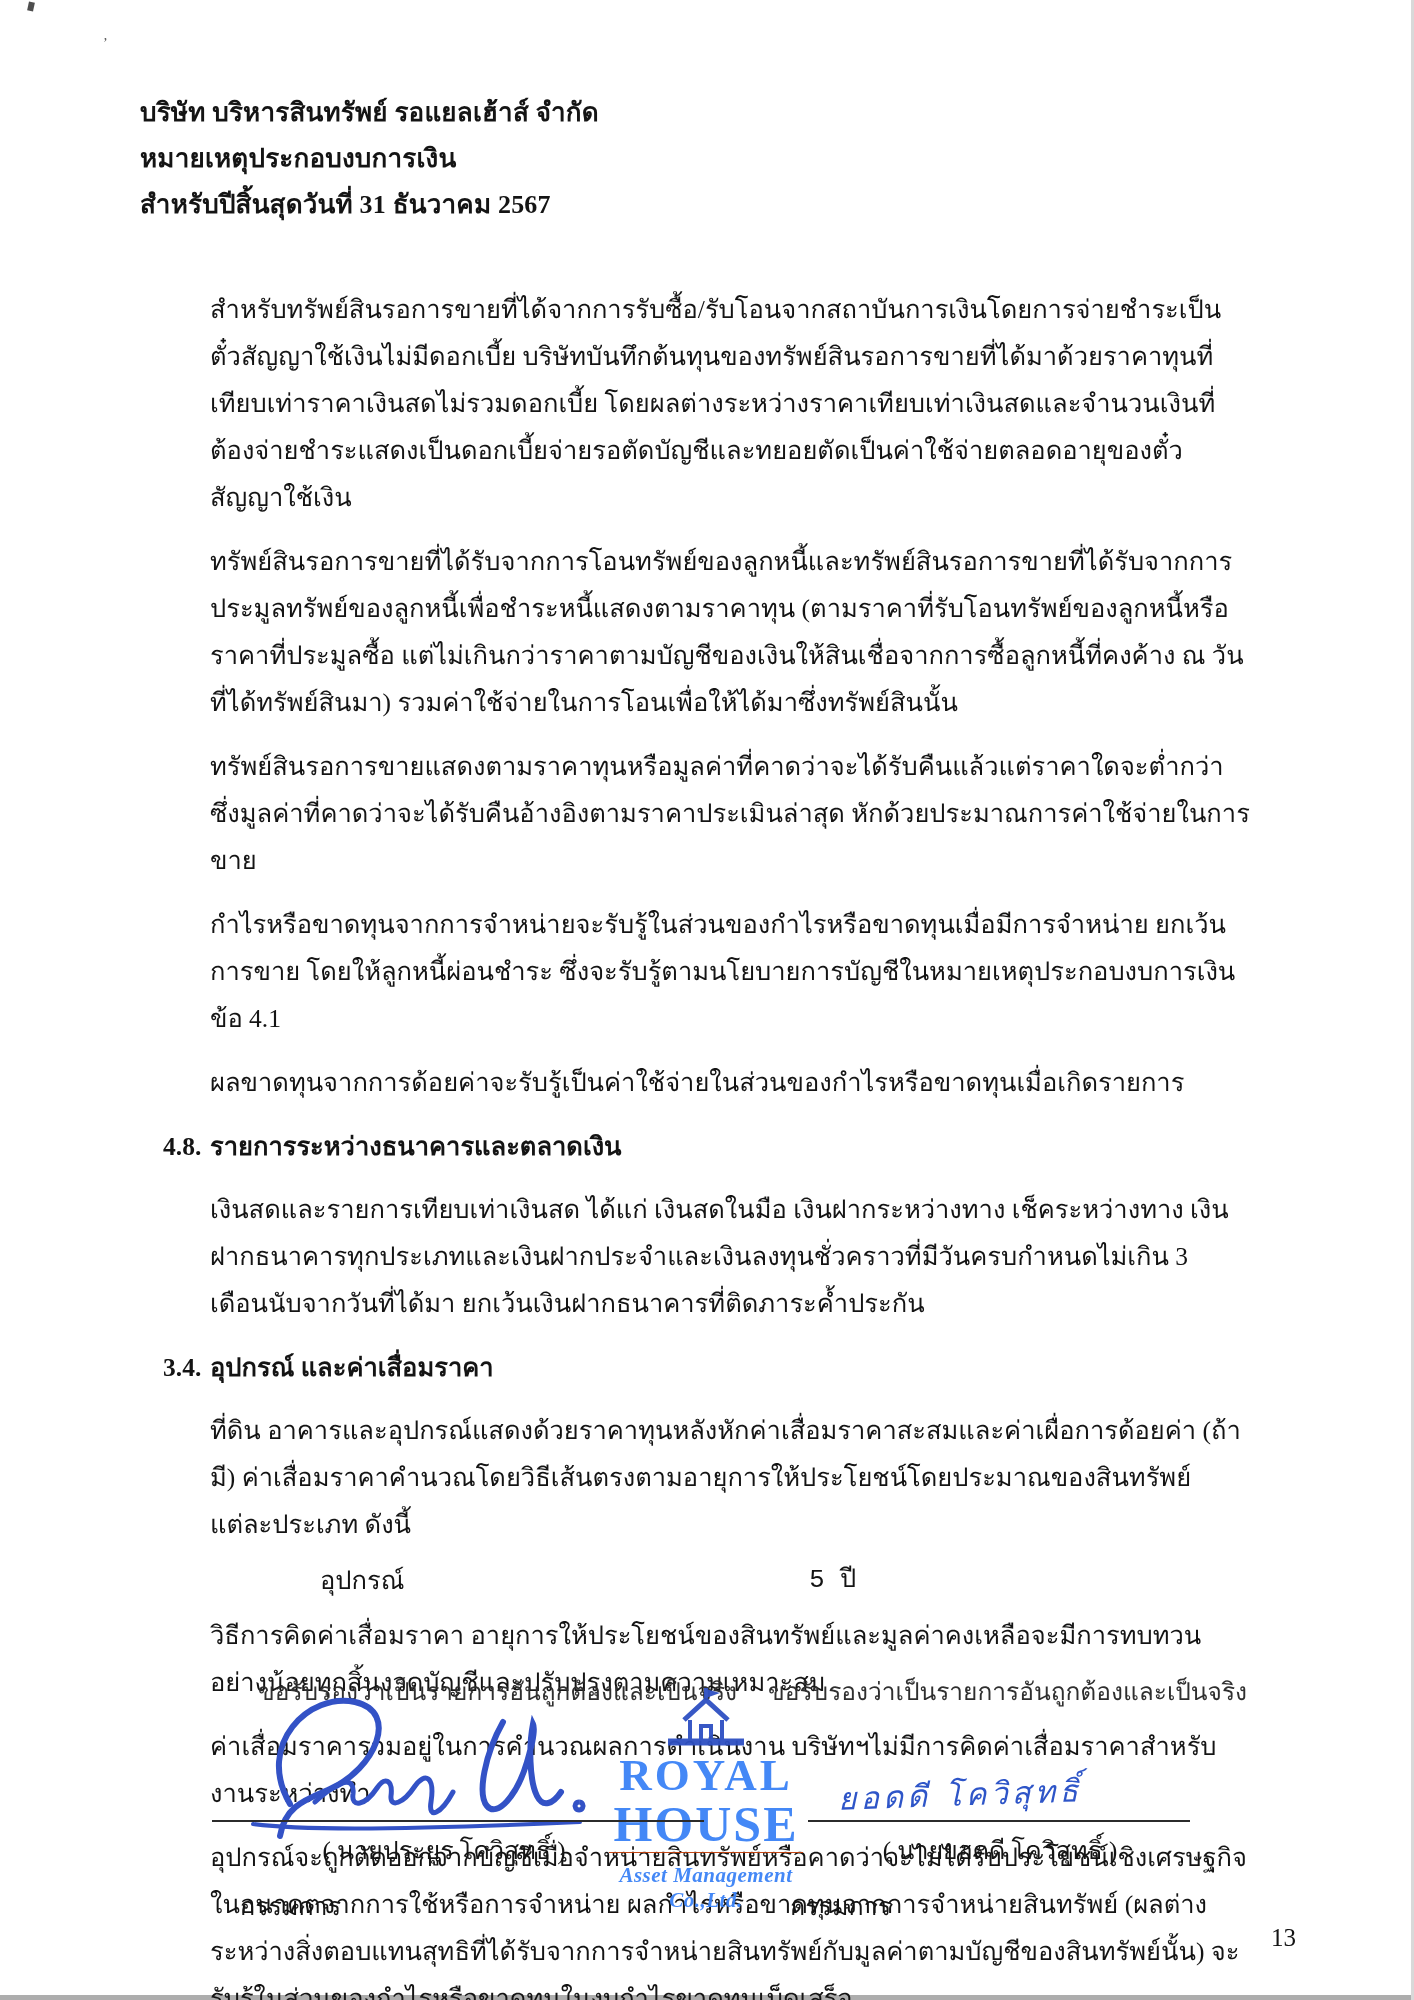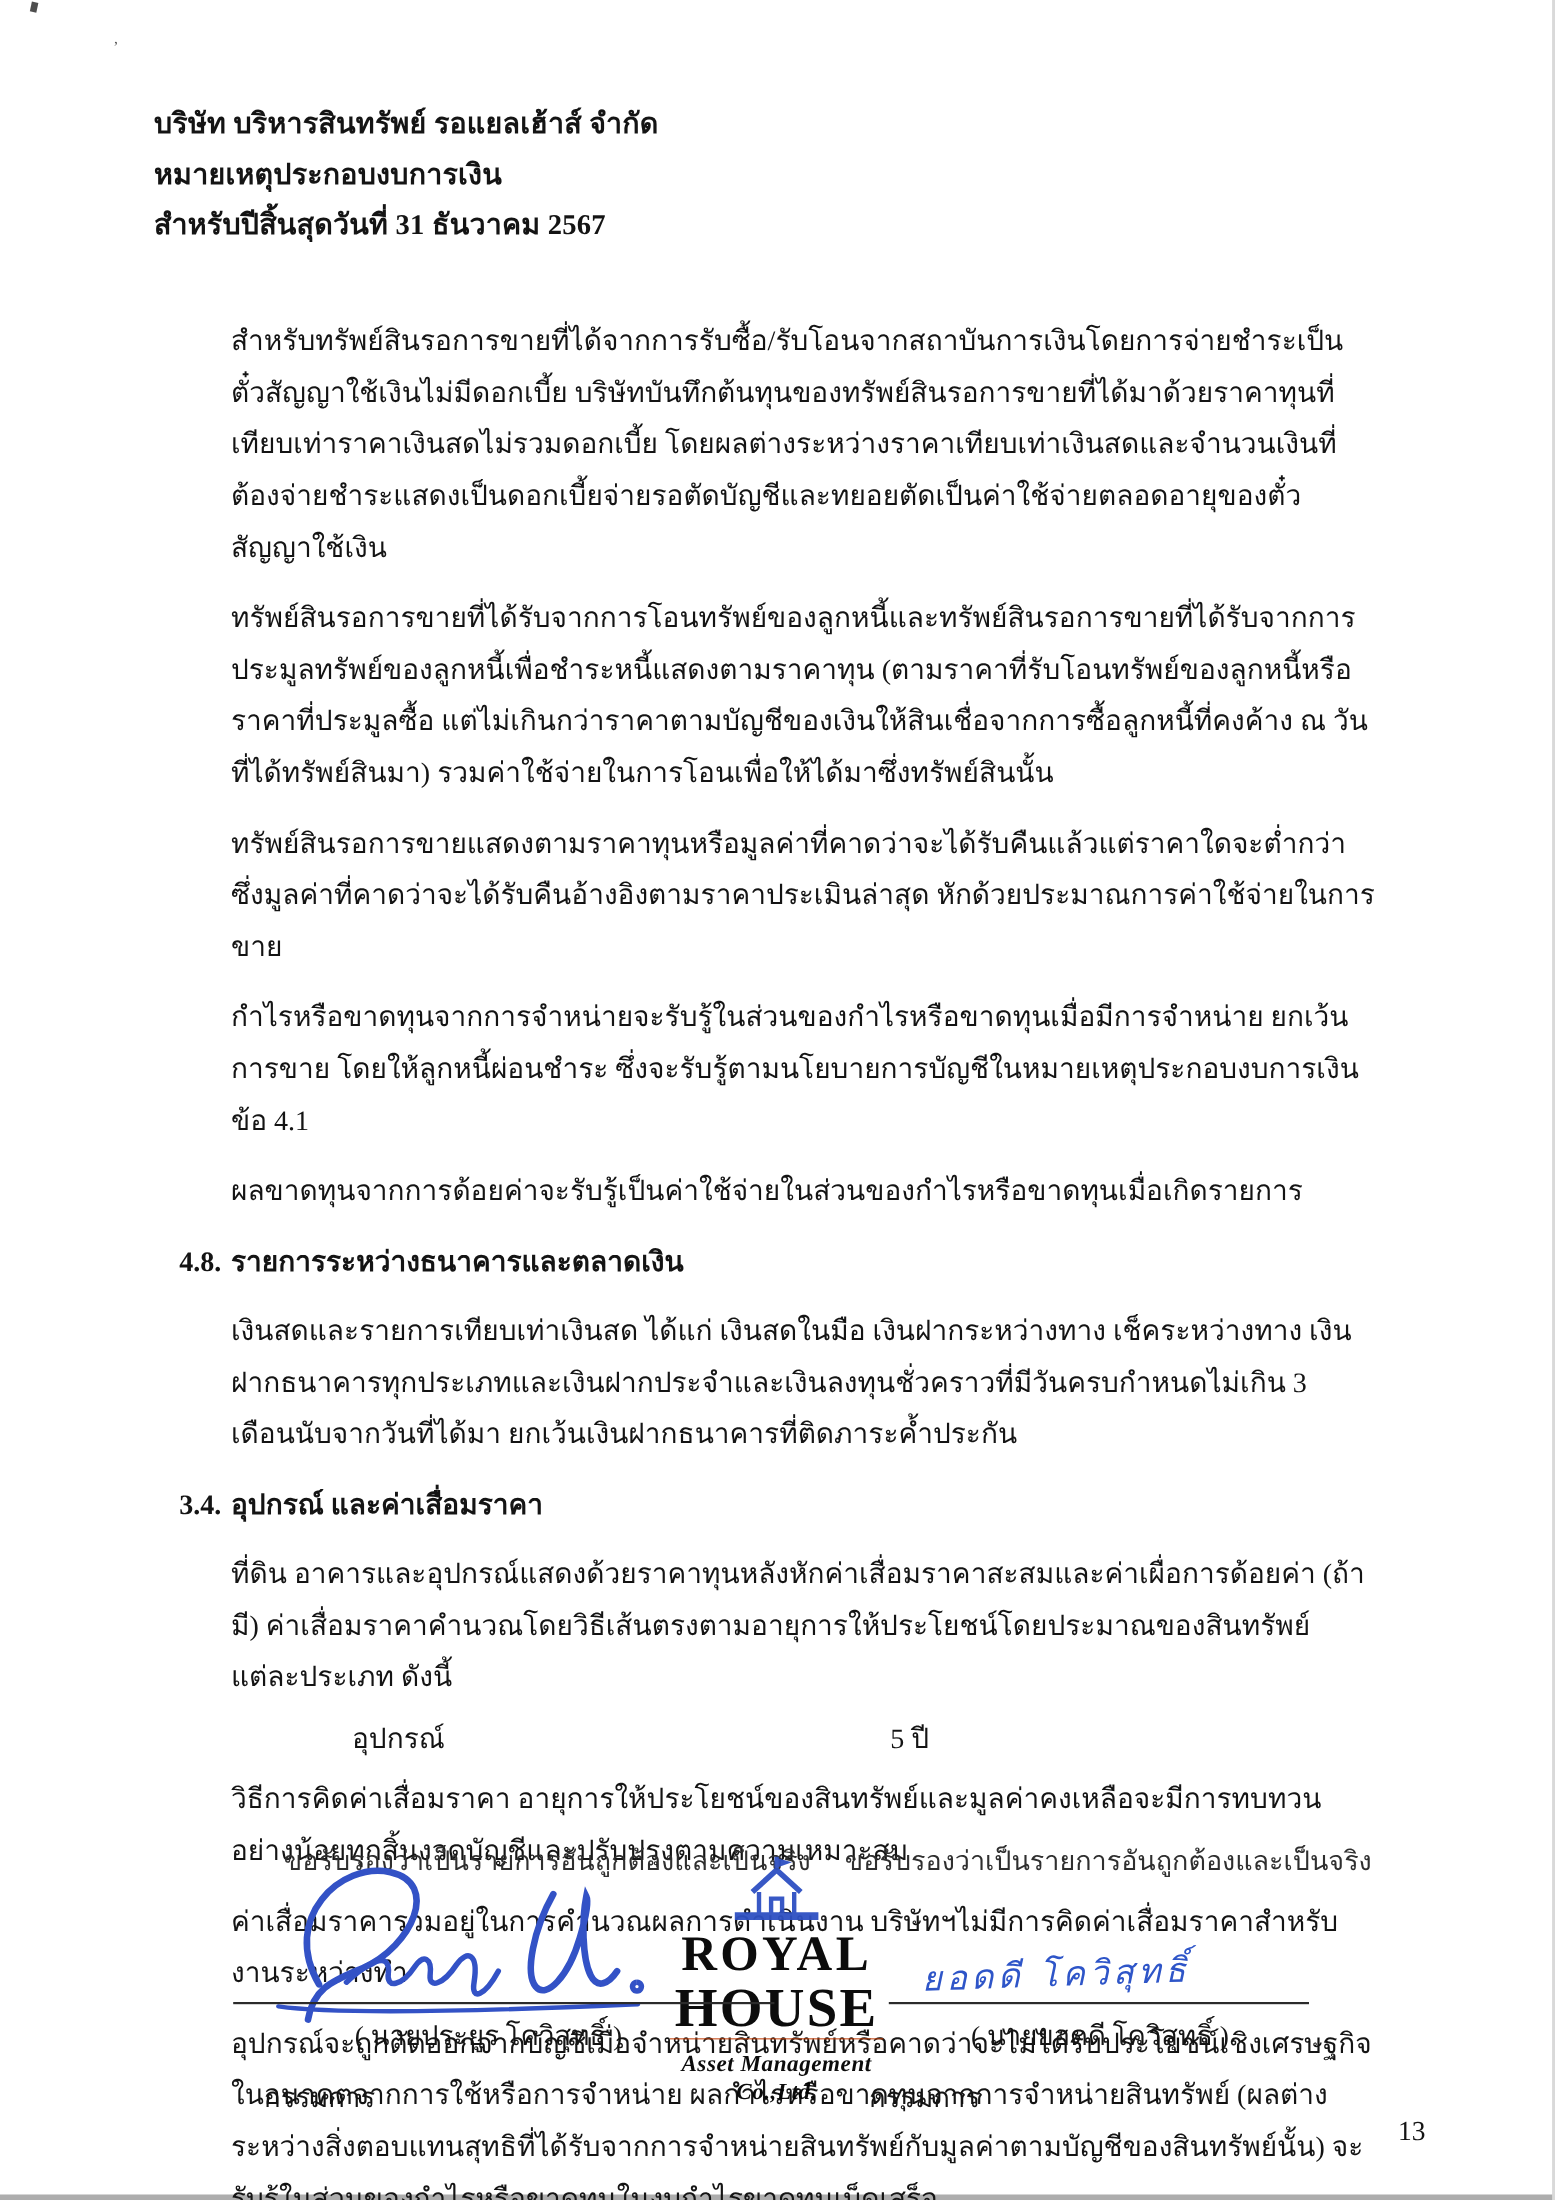--- a/index.html
+++ b/index.html
@@ -26,21 +26,21 @@
   }
   .prose {
     position: absolute; left: 163px; top: 286px; width: 1088px;
     font-size: 25.5px; line-height: 47px;
   }
   .prose p { margin: 0 0 17px 47px; overflow-wrap: break-word; }
   .sec-head { display: flex; font-weight: bold; margin: 6px 0 16px 0; }
   .sec-num  { width: 47px; flex: 0 0 47px; }
   .dep-row { display:flex; margin: -8px 0 8px 47px; }
   .dep-asset { padding-left: 110px; }
-  .dep-life  { padding-left: 405px; }
+  .dep-life  { padding-left: 405px; font-family: Liberation Mono, monospace; }
 
   
   .sig-area { position: absolute; left: 0; top: 1672px; width: 1414px; height: 300px; }
   .certify { position: absolute; top: 0; font-size: 24.5px; color: #2f2f2f; white-space: nowrap; }
   .certify.left  { left: 258px; }
   .certify.right { left: 768px; }
 
   .sig-line { position: absolute; top: 148px; border-top: 2.5px solid #2b2b2b; }
   .sig-line.left  { left: 212px; width: 492px; }
   .sig-line.right { left: 808px; width: 382px; }
@@ -55,21 +55,21 @@
   .sig-ink-left { position: absolute; left: 235px; top: 12px; width: 400px; height: 165px; }
   .sig-ink-right {
     position: absolute; left: 838px; top: 96px; width: 330px;
     color: #2e55c8; font-size: 31px; font-style: italic;
     transform: rotate(-2deg); letter-spacing: 4px; white-space: nowrap;
     font-family: "DejaVu Serif", serif;
   }
 
   .stamp {
     position: absolute; left: 582px; top: 14px; width: 248px;
-    text-align: center; color: #000000; opacity: .95;
+    text-align: center; color: #3b82f6; opacity: .95;
   }
   .stamp .royal { font-size: 45px; font-weight: bold; letter-spacing: 3px; line-height: 46px; font-family: "Liberation Serif", serif; }
   .stamp .house { font-size: 50px; font-weight: bold; letter-spacing: 2px; line-height: 52px;
                   border-bottom: 1px solid #c2410c; display: inline-block; padding: 0 4px 2px; }
   .stamp .amc   { font-size: 21px; font-weight: bold; font-style: italic; margin-top: 10px; letter-spacing: .5px; }
 
   .page-number { position: absolute; right: 118px; bottom: 48px; font-size: 25px; }
 </style>
 </head>
 <body>

